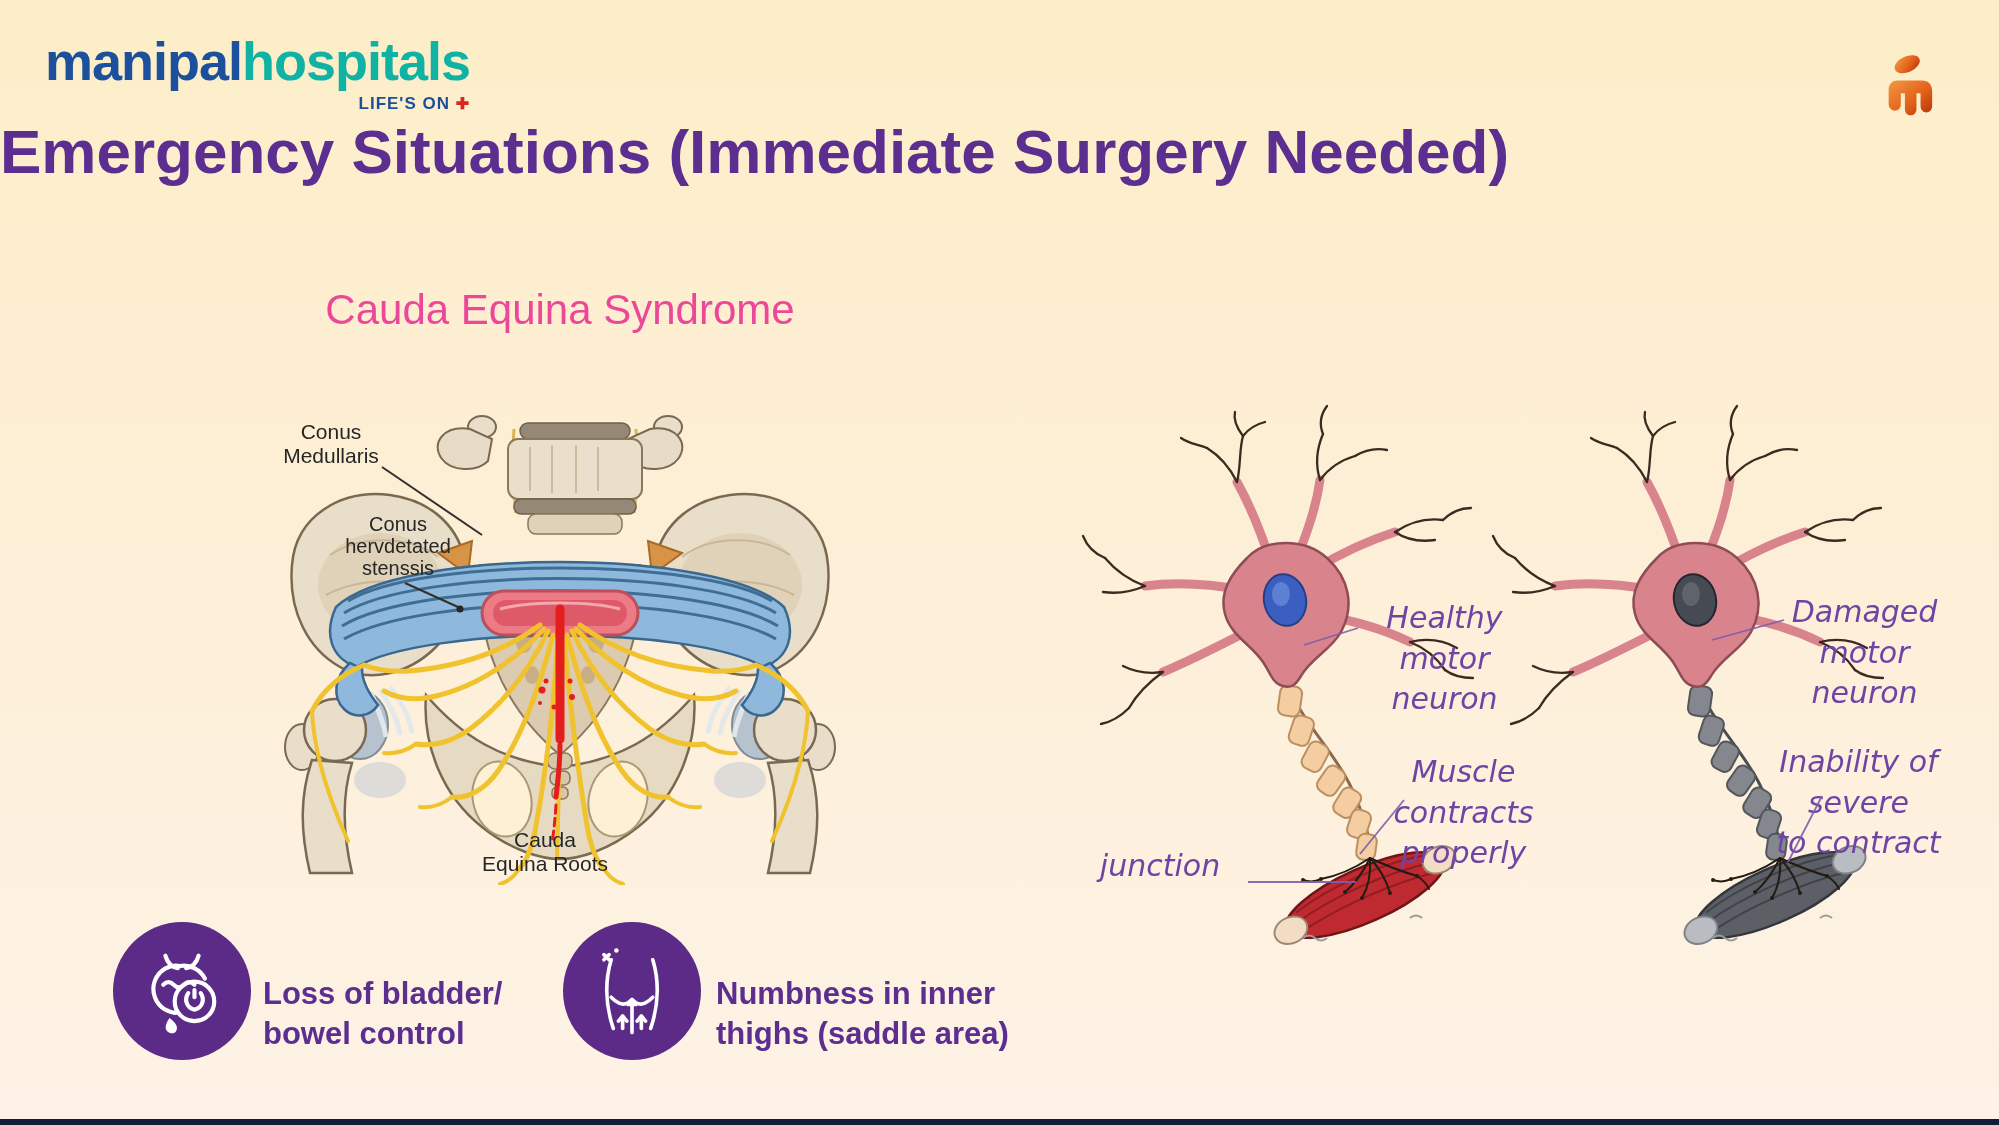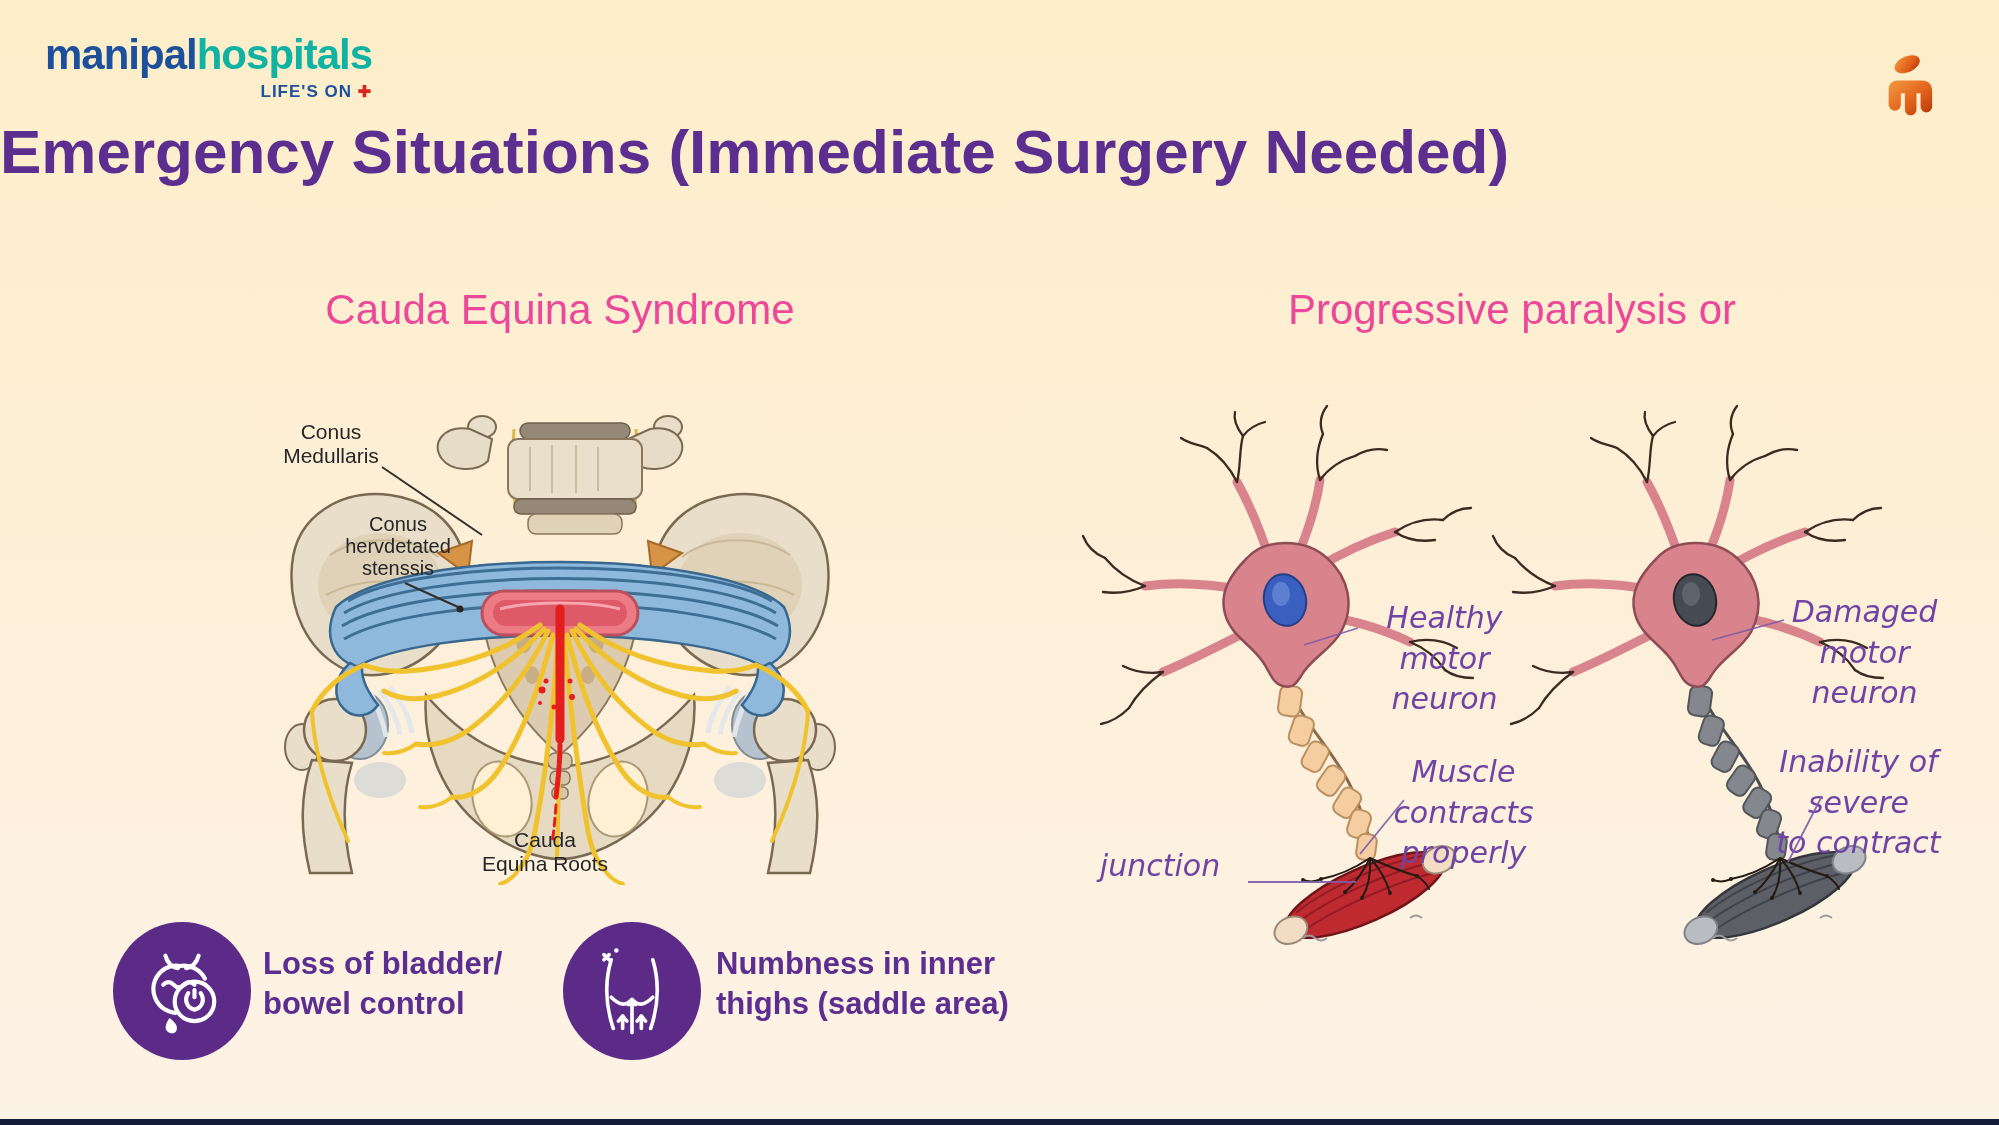--- a/index.html
+++ b/index.html
@@ -4,21 +4,21 @@
 <style>
   html,body{margin:0;padding:0;}
   body{
     width:1999px;height:1125px;position:relative;overflow:hidden;
     font-family:"Liberation Sans",sans-serif;
     background:linear-gradient(180deg,#fdeec9 0%,#fdefd6 45%,#fdf2e6 100%);
   }
   .abs{position:absolute;}
   
   .logo{left:45px;top:34px;}
-  .logo-line{font-size:42px;font-weight:bold;letter-spacing:-1px;line-height:1;}
+  .logo-line{font-size:54px;font-weight:bold;letter-spacing:-1px;line-height:1;}
   .logo-primary{color:#1c4f9c;}
   .logo-secondary{color:#10b3a3;}
   .tagline{margin-top:6px;text-align:right;font-size:17px;font-weight:bold;color:#1c4f9c;letter-spacing:1px;}
   .tagline .cross{color:#d6281e;font-size:16px;}
   .figure-icon{left:1884px;top:42px;}
   
   .page-title{
     left:0;top:116px;width:100%;
     font-size:62px;font-weight:bold;color:#5c2e90;letter-spacing:0px;
   }
@@ -26,21 +26,21 @@
   .heading{font-weight:normal;color:#ec4899;text-align:center;line-height:1.3;}
   .cauda-heading{left:230px;top:283px;width:660px;font-size:42px;}
   .paralysis-heading{left:1162px;top:283px;width:700px;font-size:42px;}
   
   .pelvis-wrap{left:230px;top:395px;width:660px;height:490px;}
   .pelvis-wrap svg{display:block;}
   .diagram-label{font-family:"Liberation Sans",sans-serif;fill:#262626;}
   
   .symptom-circle{width:138px;height:138px;border-radius:50%;background:#5b2b87;
     display:flex;align-items:center;justify-content:center;}
-  .symptom-text{font-size:31px;font-weight:bold;color:#5c2e90;line-height:1.28;}
+  .symptom-text{font-size:31px;font-weight:bold;color:#5c2e90;line-height:1.28;margin-top:30px;}
   .sym1-circle{left:113px;top:922px;}
   .sym1-text{left:263px;top:944px;width:330px;}
   .sym2-circle{left:563px;top:922px;}
   .sym2-text{left:716px;top:944px;width:360px;}
   
   .neuron-svg{position:absolute;width:460px;height:560px;}
   .healthy{left:1065px;top:390px;
     --soma:#d9838d;--soma-edge:#8f4c55;--dendrite:#3a2a20;
     --nucleus:#3a5fc0;--nucleus-edge:#233f85;--nucleus-hi:#6e8edc;
     --axon:#8a6a4a;--myelin:#f4cda1;--myelin-edge:#bb8f60;
@@ -336,21 +336,20 @@
     </g>
     <circle cx="35" cy="11" r="2.2" fill="#fff"></circle>
   </svg>
 </div>
 <div class="abs symptom-text sym2-text">
   <div>Numbness in inner</div>
   <div>thighs (saddle area)</div>
 </div>
 
 <div class="abs heading paralysis-heading">
-  <div>Progressive paralysis or</div>
 </div>
 
 <svg class="neuron-svg healthy" viewBox="0 0 460 560">
   <use href="#neuron-shape"></use>
 </svg>
 <svg class="neuron-svg damaged" viewBox="0 0 460 560">
   <use href="#neuron-shape"></use>
 </svg>
 
 <div class="neuron-label lbl-healthy">

